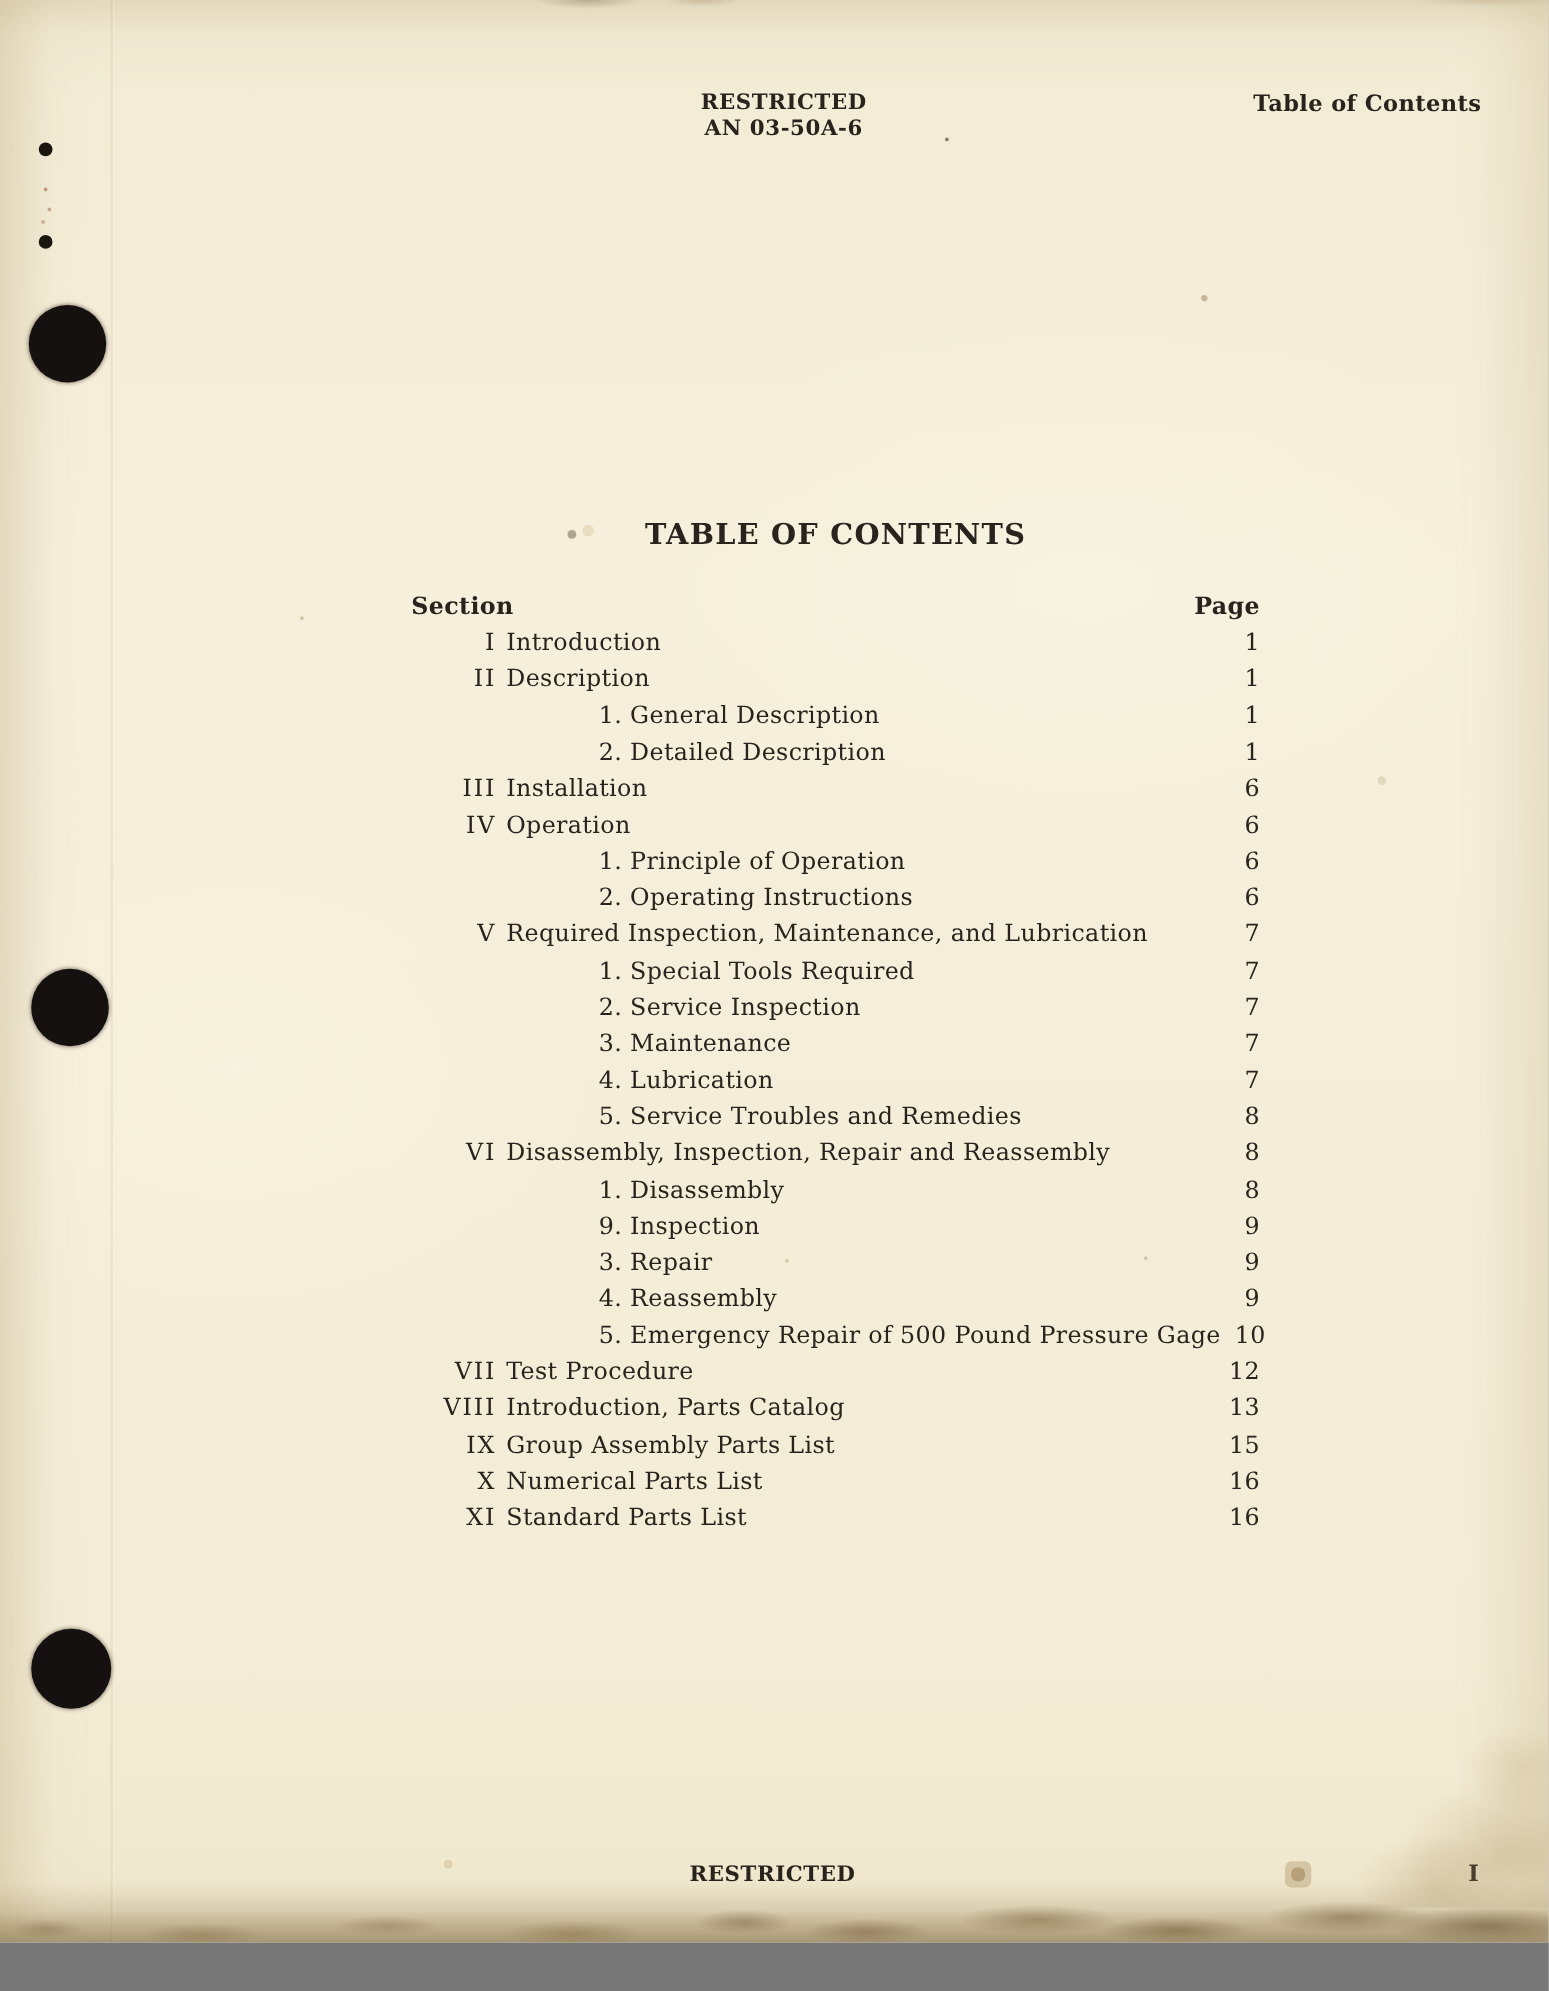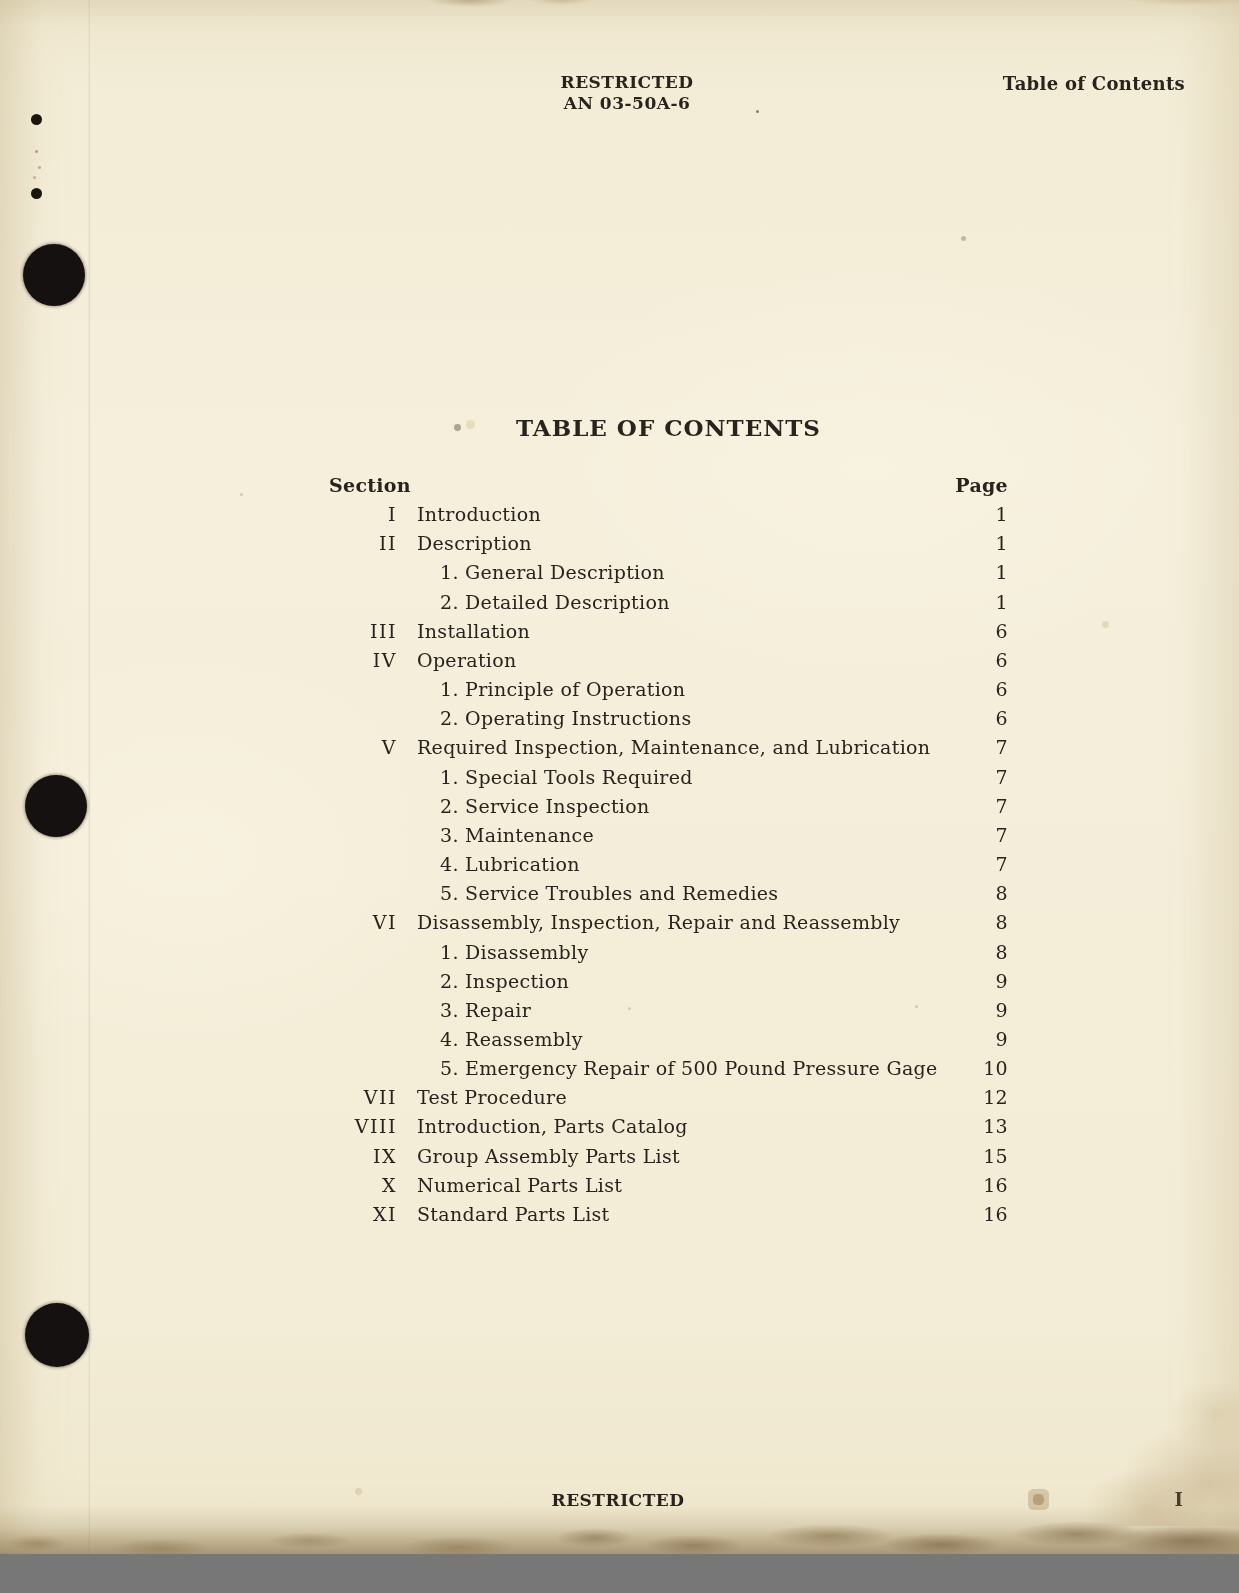--- a/index.html
+++ b/index.html
@@ -73,22 +73,22 @@
     text-align:center; font-size:23px; font-weight:bold; letter-spacing:1px;
     line-height:30px;
   }
   .toc { position:absolute; left:329px; top:471px; width:679px; font-size:19px; }
   .toc-head {
     display:flex; justify-content:space-between;
     font-weight:bold; line-height:29.15px; letter-spacing:.3px;
   }
   .toc-row { display:flex; line-height:29.15px; letter-spacing:.3px; }
   .toc-row .num { width:68px; text-align:right; letter-spacing:1.5px; flex:none; }
-  .toc-row .label { margin-left:20px; white-space:nowrap; }
-  .toc-row.sub .label { margin-left:43px;text-align:center; }
+  .toc-row .label { margin-left:8px; white-space:nowrap; }
+  .toc-row.sub .label { margin-left:82px;text-align:center; }
   .toc-row .pg { margin-left:auto; text-align:right; min-width:36px; flex:none; }
   .footer-center {
     position:absolute; top:1490px; left:618px; transform:translateX(-50%);
     font-weight:bold; font-size:17px; letter-spacing:.5px; white-space:nowrap;
   }
   .footer-page {
     position:absolute; top:1489px; right:56px;
     font-weight:bold; font-size:18px;
   }
   .bottom-band {
@@ -218,21 +218,21 @@
           <span class="label">Disassembly, Inspection, Repair and Reassembly</span>
           <span class="pg">8</span>
         </div>
         <div class="toc-row sub">
           <span class="num"></span>
           <span class="label">1. Disassembly</span>
           <span class="pg">8</span>
         </div>
         <div class="toc-row sub">
           <span class="num"></span>
-          <span class="label">2. Inspection</span>
+          <span class="label">9. Inspection</span>
           <span class="pg">9</span>
         </div>
         <div class="toc-row sub">
           <span class="num"></span>
           <span class="label">3. Repair</span>
           <span class="pg">9</span>
         </div>
         <div class="toc-row sub">
           <span class="num"></span>
           <span class="label">4. Reassembly</span>

